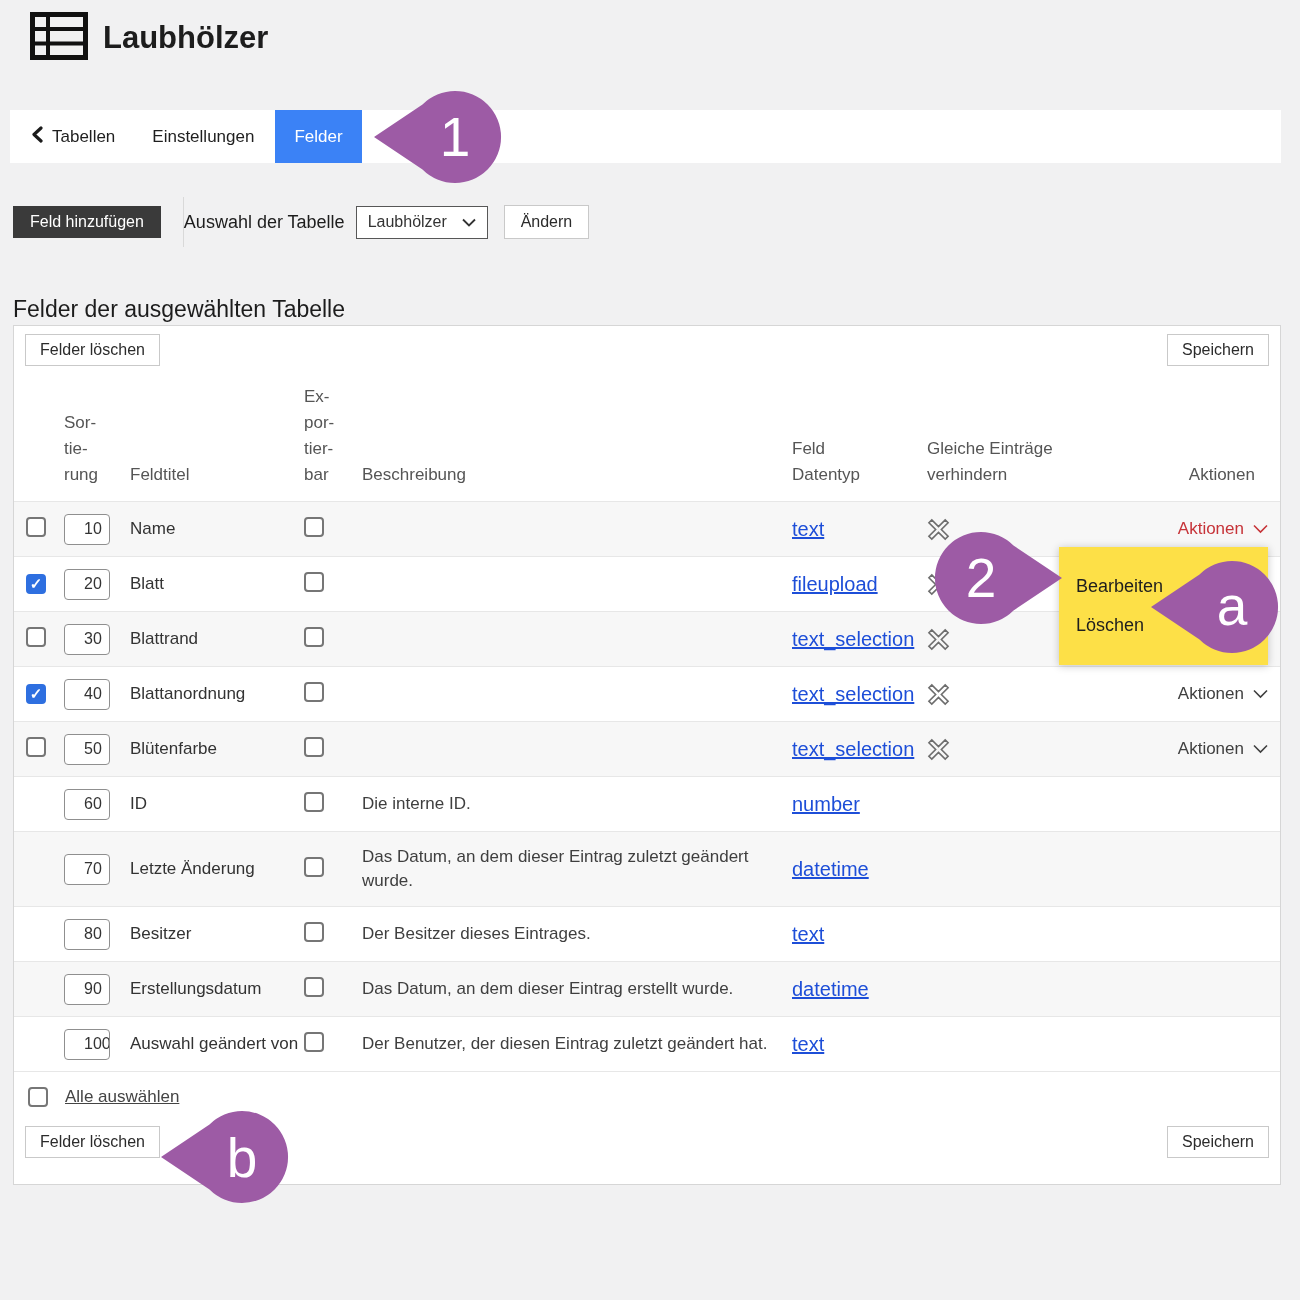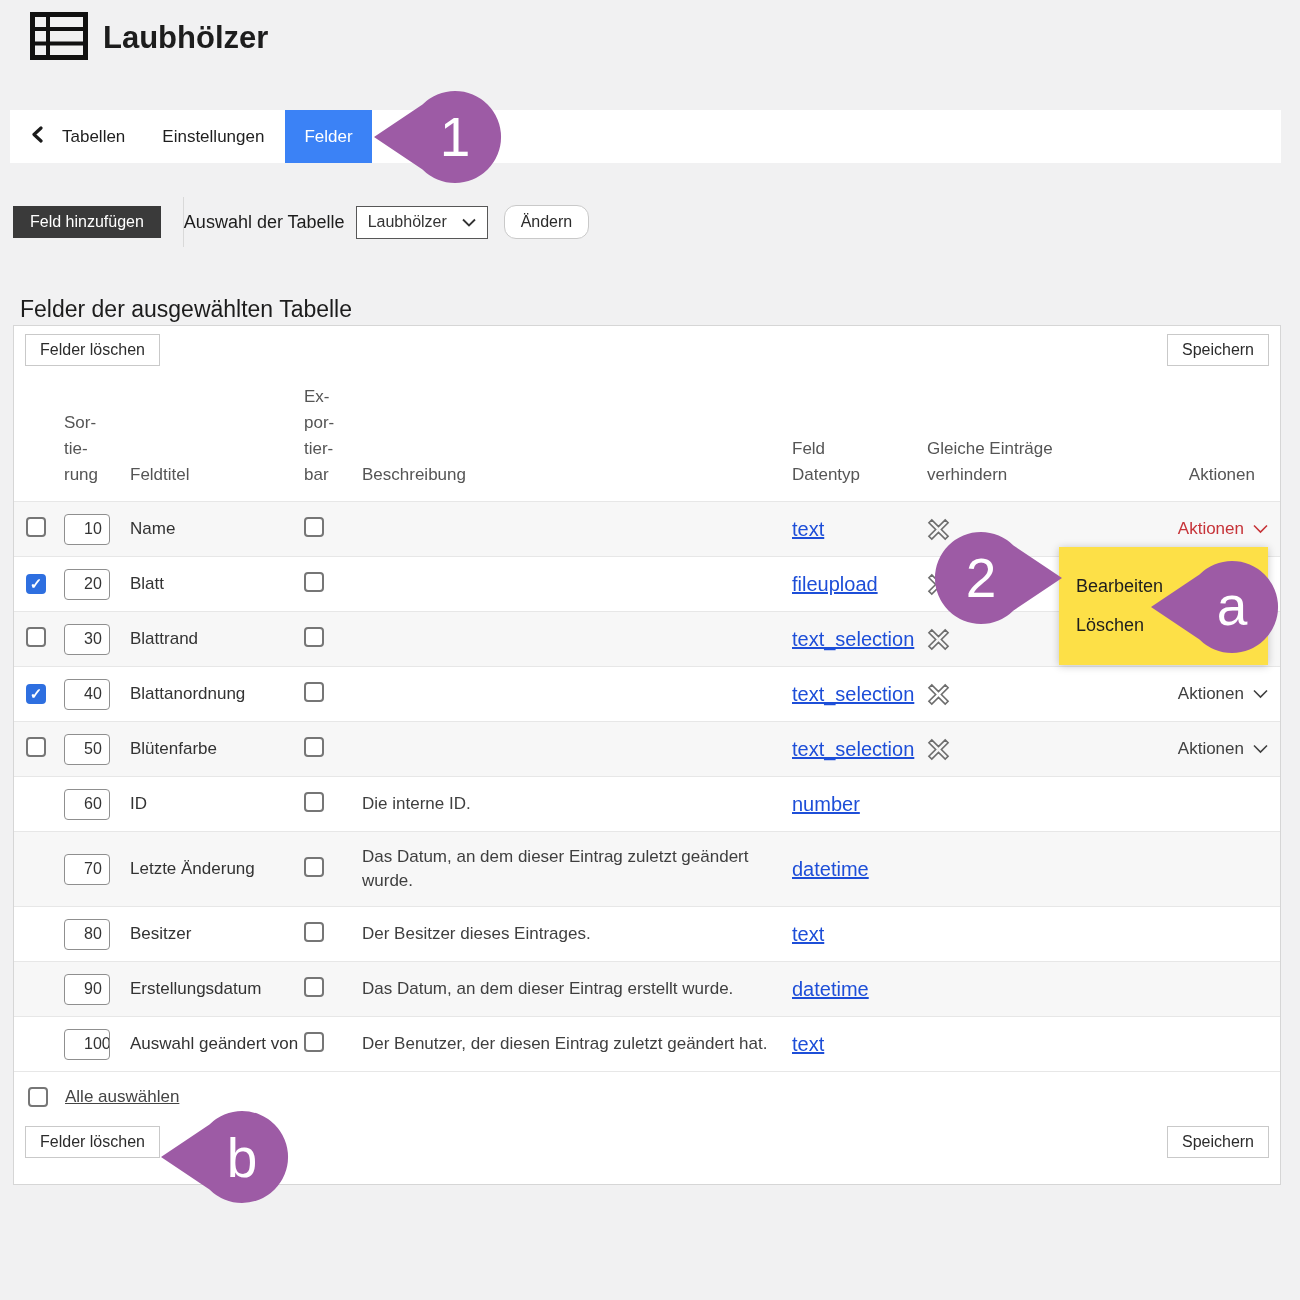--- a/index.html
+++ b/index.html
@@ -7,39 +7,39 @@
   body { background:#f1f1f2; font-family:"Liberation Sans", sans-serif; color:#333; }
   .page { position:relative; width:1300px; height:1300px; overflow:hidden; }
 
   
   .app-header { position:absolute; top:12px; left:30px; display:flex; align-items:center; gap:15px; }
   .app-header h1 { font-size:31px; font-weight:bold; color:#1d1d1d; }
 
   
   .navbar { position:absolute; top:110px; left:10px; width:1271px; height:53px;
             background:#fff; display:flex; align-items:center; padding-left:22px; }
-  .nav-back { display:flex; align-items:center; gap:19px; margin-right:37px; font-size:17px; color:#1f1f1f; cursor:pointer; }
+  .nav-back { display:flex; align-items:center; gap:9px; margin-right:37px; font-size:17px; color:#1f1f1f; cursor:pointer; }
   .nav-item { font-size:17px; color:#1f1f1f; margin-right:21px; cursor:pointer; }
   .nav-tab-active { height:100%; display:flex; align-items:center; padding:0 19px;
                     background:#3b82f6; color:#fff; font-size:17px; cursor:pointer; }
 
   
   .toolbar { position:absolute; top:205px; left:13px; display:flex; align-items:center; }
   .btn-dark { background:#3a3a3a; color:#fff; border:none; font-size:16px; padding:7px 17px;
               font-family:inherit; cursor:pointer; }
   .toolbar-divider { width:1px; height:50px; background:#d9d9d9; margin-left:22px; margin-top:-9px; margin-bottom:-9px; }
   .toolbar-label { font-size:18px; color:#1d1d1d; }
   .table-select { margin-left:11px; width:132px; height:33px; border:1px solid #575757; background:#fff;
                   display:flex; align-items:center; justify-content:space-between; padding:0 11px; font-size:16px; cursor:pointer; }
   .btn-light { background:#fff; border:1px solid #c9c9c9; font-size:16px; color:#2b2b2b;
                padding:6px 14px; font-family:inherit; cursor:pointer; }
-  .btn-aendern { margin-left:16px; padding:7px 16px;border-radius:12px; }
-
-  
-  .section-heading { position:absolute; top:296px; left:20px; font-size:23px; font-weight:400; color:#1c1c1c; }
+  .btn-aendern { margin-left:16px; padding:7px 16px; }
+
+  
+  .section-heading { position:absolute; top:296px; left:13px; font-size:23px; font-weight:400; color:#1c1c1c; }
 
   
   .panel { position:absolute; top:325px; left:13px; width:1268px; height:860px;
            background:#fff; border:1px solid #d6d6d6; }
   .panel-top, .panel-bottom { display:flex; justify-content:space-between; align-items:flex-start; padding:8px 11px; }
   .panel-bottom { padding:4px 11px 14px; }
 
   .grid-cols { display:grid; grid-template-columns: 38px 66px 174px 58px 430px 135px 215px 1fr; }
 
   .thead { padding:10px 12px 13px; align-items:end; color:#555; font-size:17px; line-height:26px; }

